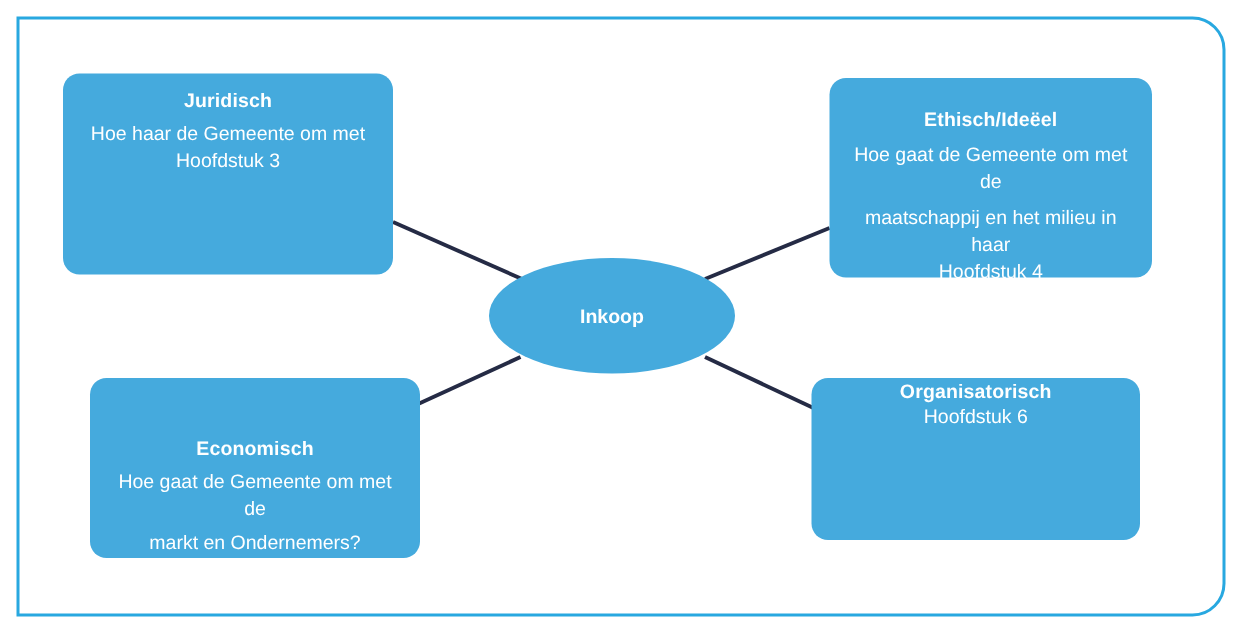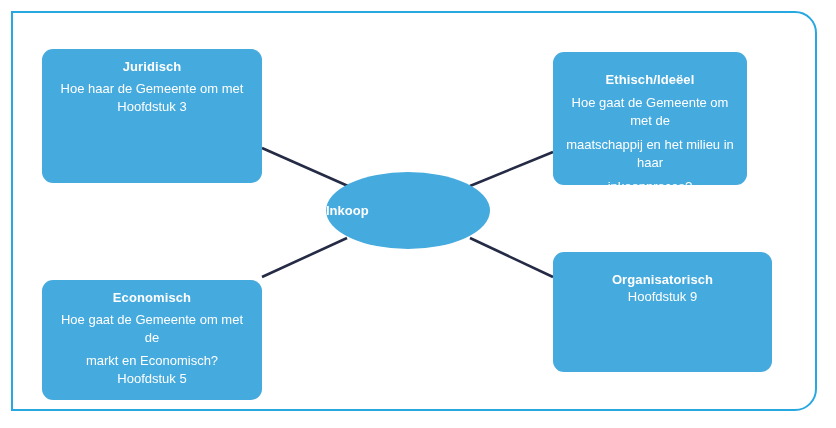--- a/index.html
+++ b/index.html
@@ -64,41 +64,42 @@
   .node-link {
     font-size: 13px;
     line-height: 18px;
   }
   .node-link.plain {
     text-decoration: none;
   }
 
   
   #box-juridisch      { left: 42px;  top: 49px;  width: 220px; height: 134px; padding-top: 9px; }
-  #box-ethisch        { left: 553px; top: 52px;  width: 194px; height: 133px; padding-top: 19px; }
-  #box-economisch     { left: 42px;  top: 252px; width: 220px; height: 120px; padding-top: 9px; margin-top: 28px; }
-  #box-organisatorisch{ left: 553px; top: 252px; width: 219px; height: 120px; padding-top: 19px; }
+  #box-ethisch        { left: 553px; top: 52px;  width: 215px; height: 133px; padding-top: 19px; }
+  #box-economisch     { left: 60px;  top: 252px; width: 220px; height: 120px; padding-top: 38px; }
+  #box-organisatorisch{ left: 541px; top: 252px; width: 219px; height: 108px; }
 
   #box-ethisch .node-body { margin-top: 6px; }
   #box-juridisch .node-body,
   #box-economisch .node-body,
   #box-organisatorisch .node-body { margin-top: 5px; }
 
   
   #center-ellipse {
     position: absolute;
     left: 326px;
     top: 172px;
     width: 164px;
     height: 77px;
     background: #45AADD;
     border-radius: 50%;
     color: #ffffff;
     display: flex;
     align-items: center;
+    justify-content: center;
     text-align: center;
     font-weight: bold;
     font-size: 13px;
     line-height: 17px;
   }
 </style>
 </head>
 <body>
 
 <div id="canvas">
@@ -115,34 +116,33 @@
   <div class="node-box" id="box-juridisch">
     <div class="node-title">Juridisch</div>
     <div class="node-body">Hoe haar de Gemeente om met</div>
     <div class="node-link">Hoofdstuk 3</div>
   </div>
 
   <div class="node-box" id="box-ethisch">
     <div class="node-title">Ethisch/Ideëel</div>
     <div class="node-body">Hoe gaat de Gemeente om met de</div>
     <div class="node-body">maatschappij en het milieu in haar</div>
-    <div class="node-body">inkoopproces?</div>
     <div class="node-link plain">Hoofdstuk 4</div>
   </div>
 
   <div class="node-box" id="box-economisch">
     <div class="node-title">Economisch</div>
     <div class="node-body">Hoe gaat de Gemeente om met de</div>
-    <div class="node-body">markt en Economisch?</div>
+    <div class="node-body">markt en Ondernemers?</div>
     <div class="node-link">Hoofdstuk 5</div>
   </div>
 
   <div class="node-box" id="box-organisatorisch">
     <div class="node-title">Organisatorisch</div>
-    <div class="node-link">Hoofdstuk 9</div>
+    <div class="node-link">Hoofdstuk 6</div>
   </div>
 
   <div id="center-ellipse">
     <span>
       <span>Inkoop</span><br>
     </span>
   </div>
 
 </div>
 

